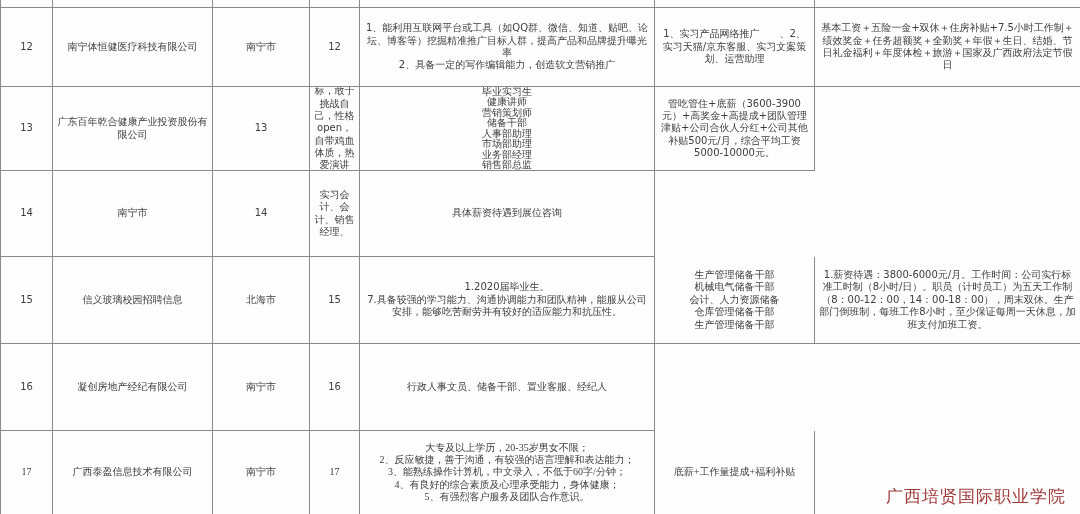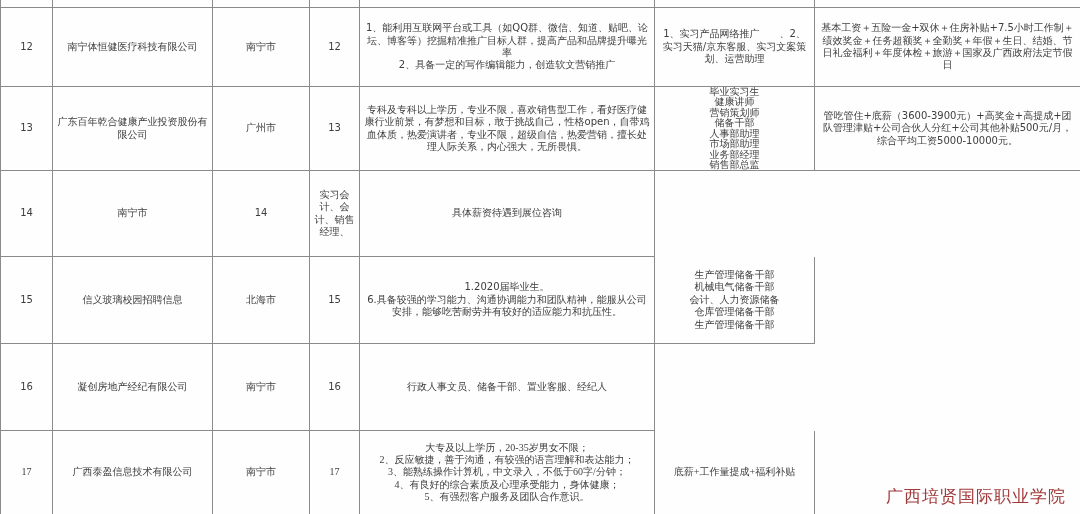--- a/index.html
+++ b/index.html
@@ -82,21 +82,20 @@
       <div class="cell">12</div>
       <div class="cell">1、能利用互联网平台或工具（如QQ群、微信、知道、贴吧、论坛、博客等）挖掘精准推广目标人群，提高产品和品牌提升曝光率
 2、具备一定的写作编辑能力，创造软文营销推广</div>
       <div class="cell">1、实习产品网络推广　　、2、实习天猫/京东客服、实习文案策划、运营助理</div>
       <div class="cell">基本工资＋五险一金+双休＋住房补贴+7.5小时工作制＋绩效奖金＋任务超额奖＋全勤奖＋年假＋生日、结婚、节日礼金福利＋年度体检＋旅游＋国家及广西政府法定节假日</div>
     </div>
 
     <div class="row r-13">
       <div class="cell">13</div>
       <div class="cell">广东百年乾合健康产业投资股份有限公司</div>
-      <div class="cell">广州市</div>
       <div class="cell">13</div>
       <div class="cell">专科及专科以上学历，专业不限，喜欢销售型工作，看好医疗健康行业前景，有梦想和目标，敢于挑战自己，性格open，自带鸡血体质，热爱演讲者，专业不限，超级自信，热爱营销，擅长处理人际关系，内心强大，无所畏惧。</div>
       <div class="cell tight">毕业实习生
 健康讲师
 营销策划师
 储备干部
 人事部助理
 市场部助理
 业务部经理
 销售部总监</div>
@@ -110,26 +109,27 @@
       <div class="cell">实习会计、会计、销售经理、</div>
       <div class="cell">具体薪资待遇到展位咨询</div>
     </div>
 
     <div class="row r-15">
       <div class="cell">15</div>
       <div class="cell">信义玻璃校园招聘信息</div>
       <div class="cell">北海市</div>
       <div class="cell">15</div>
       <div class="cell">1.2020届毕业生。
-6.具备较强的学习能力、沟通协调能力和团队精神，能服从公司安排，能够吃苦耐劳并有较好的适应能力和抗压性。</div>
+7.具备较强的学习能力、沟通协调能力和团队精神，能服从公司安排，能够吃苦耐劳并有较好的适应能力和抗压性。</div>
       <div class="cell">生产管理储备干部
 机械电气储备干部
 会计、人力资源储备
 仓库管理储备干部
 生产管理储备干部</div>
+      <div class="cell">1.薪资待遇：3800-6000元/月。工作时间：公司实行标准工时制（8小时/日）。职员（计时员工）为五天工作制（8：00-12：00，14：00-18：00），周末双休。生产部门倒班制，每班工作8小时，至少保证每周一天休息，加班支付加班工资。</div>
     </div>
 
     <div class="row r-16">
       <div class="cell">16</div>
       <div class="cell">凝创房地产经纪有限公司</div>
       <div class="cell">南宁市</div>
       <div class="cell">16</div>
       <div class="cell">行政人事文员、储备干部、置业客服、经纪人</div>
     </div>
 

